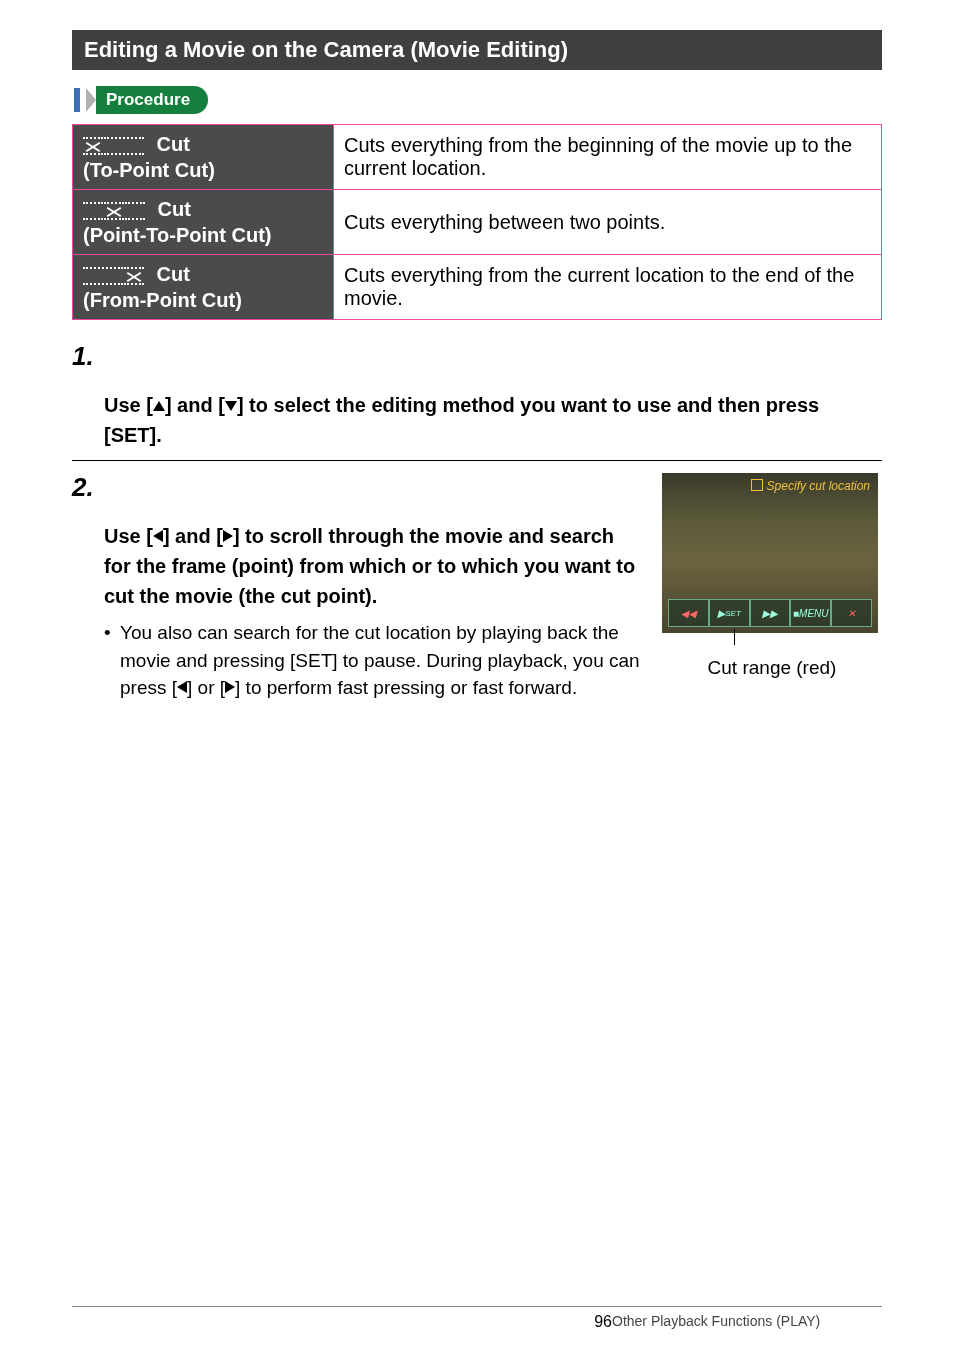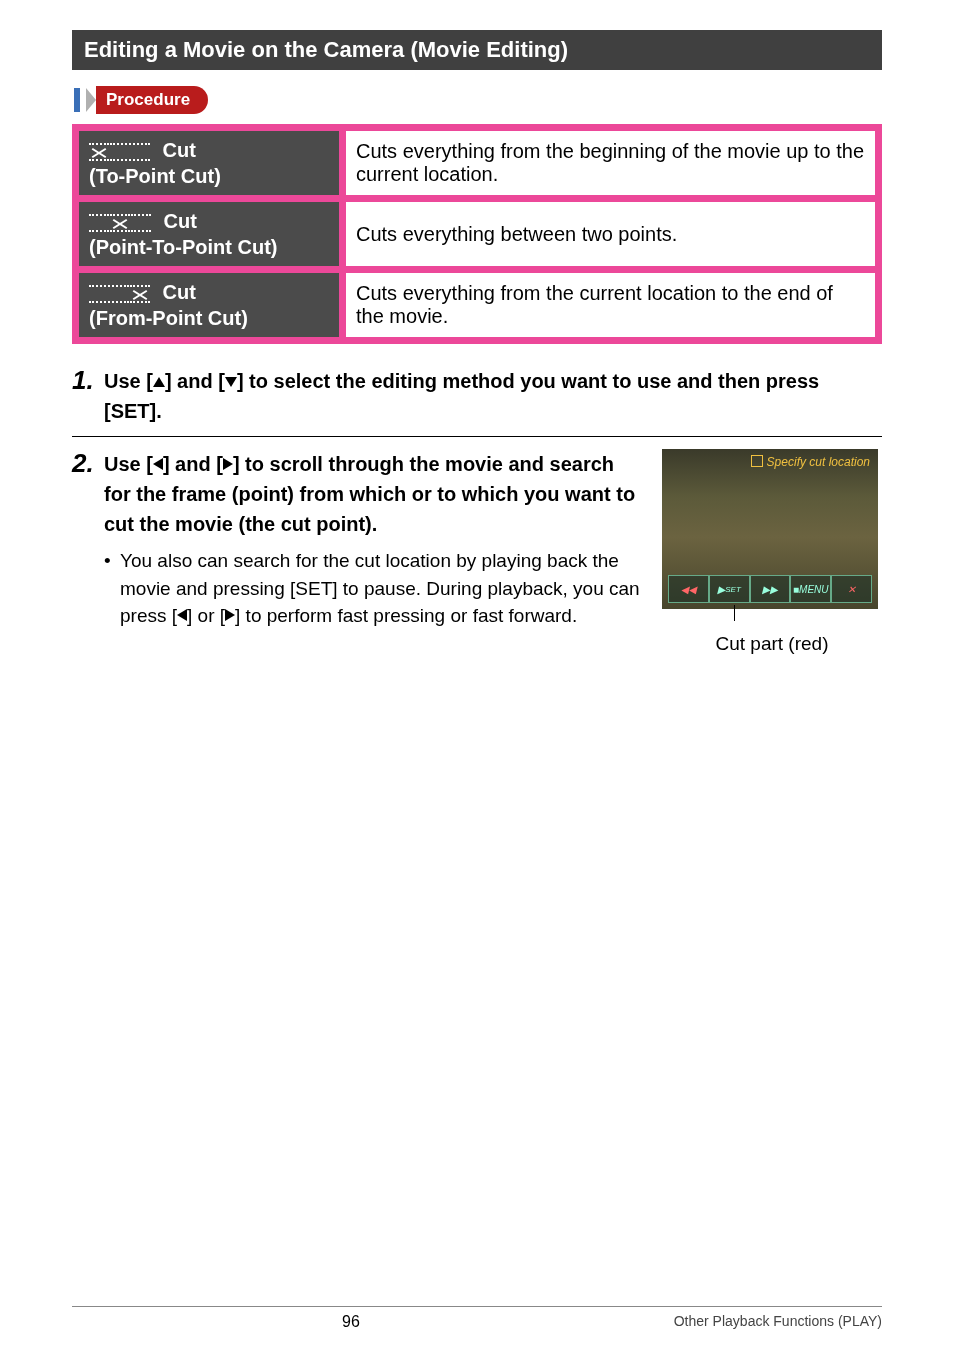--- a/index.html
+++ b/index.html
@@ -39,21 +39,21 @@
   }
   .chev {
     width: 0;
     height: 0;
     border-top: 12px solid transparent;
     border-bottom: 12px solid transparent;
     border-left: 10px solid #b0b0b0;
     margin-right: 0;
   }
   .pill {
-    background: #b91c1c;
+    background: #15803d;
     color: #fff;
     font-size: 17px;
     font-weight: bold;
     padding: 2px 18px 2px 10px;
     border-radius: 0 14px 14px 0;
     height: 24px;
     line-height: 20px;
     display: flex;
     align-items: center;
   }
@@ -89,21 +89,21 @@
     font-size: 20px;
     line-height: 1.45;
     margin-bottom: 16px;
   }
   table.cuts {
     border-collapse: collapse;
     width: 100%;
     margin-bottom: 22px;
   }
   table.cuts td {
-    border: 7px solid #ec4899;
+    border: 1px solid #ec4899;
     padding: 6px 10px;
     font-size: 20px;
     vertical-align: middle;
   }
   table.cuts td.h {
     background: #4b4b4b;
     color: #fff;
     font-weight: bold;
     width: 240px;
     line-height: 1.3;
@@ -153,20 +153,21 @@
     min-width: 32px;
     line-height: 1.1;
   }
   .step-body {
     flex: 1;
     font-size: 20px;
   }
   .step-main {
     font-weight: bold;
     line-height: 1.5;
+    margin-top: 48px;
   }
   .hr {
     border: none;
     border-top: 1px solid #000;
     margin: 10px 0 12px 0;
   }
   .step2-row {
     display: flex;
     align-items: flex-start;
     justify-content: flex-end;
@@ -253,21 +254,21 @@
     left: 72px;
     right: 72px;
     border-top: 1px solid #888;
     padding-top: 6px;
     display: flex;
     font-size: 14px;
     color: #444;
   }
   .footer .pn {
     flex: 1;
-    text-align: left;
+    text-align: right;
     font-size: 16px;
     color: #000;
   }
   .footer .ft {
     font-size: 14px;
   }
   .tri {
     display: inline-block;
     width: 0; height: 0;
     vertical-align: 1px;
@@ -369,25 +370,25 @@
                   <span>■</span>
                   <br>
                   <span style="font-size:10px">MENU</span>
                 </div>
               <div class="cell red">✕</div>
             </div>
           </div>
           <div class="pointerline">
               <div class="ln"></div>
             </div>
-          <div class="caption">Cut part (red)</div>
+          <div class="caption">Cut range (red)</div>
         </div>
       </div>
     </div>
   </div>
 
 </div>
 
 <div class="footer">
   <div style="flex:1"></div>
   <div class="pn">96</div>
-  <div class="ft" style="flex:1; text-align:right">Other Playback Functions (PLAY)</div>
+  <div class="ft" style="flex:1; ">Other Playback Functions (PLAY)</div>
 </div>
 
 </body></html>

